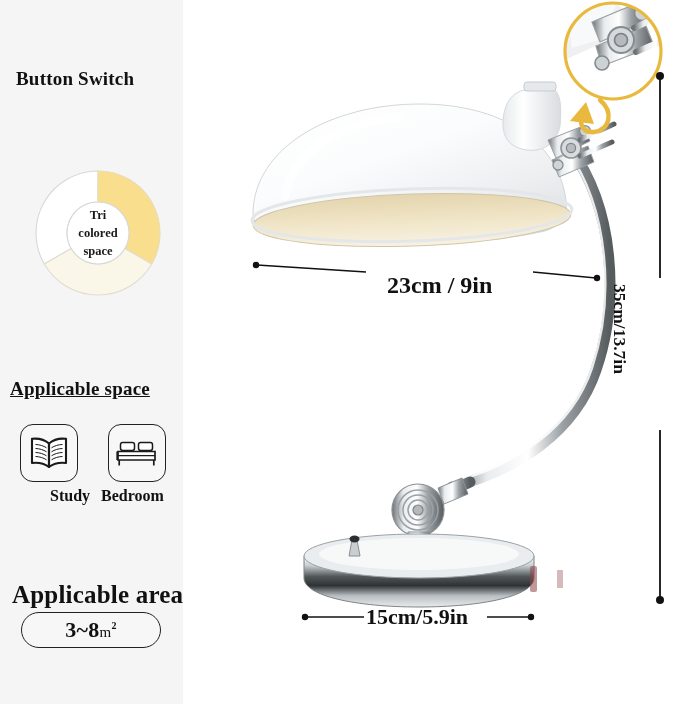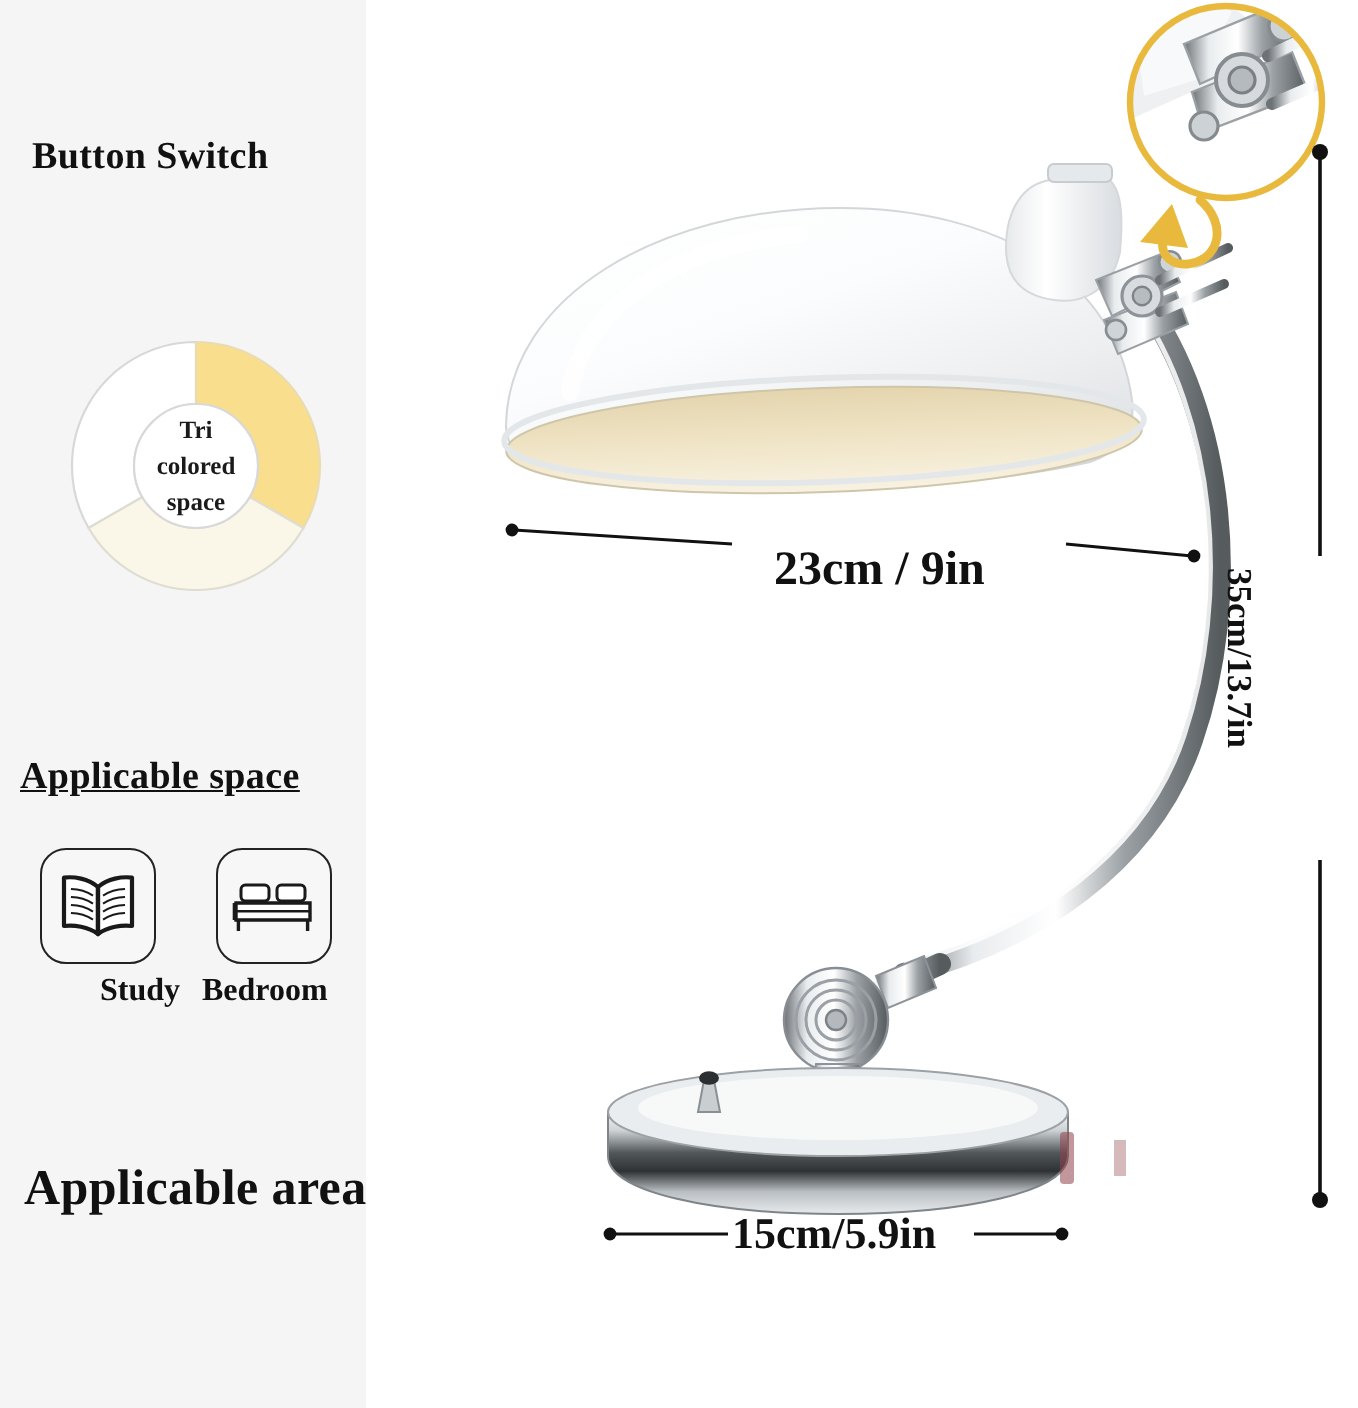--- a/index.html
+++ b/index.html
@@ -144,20 +144,25 @@
         <line x1="37.8" y1="22" x2="37.8" y2="27.5" stroke="#1a1a1a" stroke-width="1.7"></line>
         <line x1="1.2" y1="13.5" x2="1.2" y2="22" stroke="#1a1a1a" stroke-width="1.7"></line>
       </svg>
     </div>
     <div class="icon-caption" id="caption-study">Study</div>
     <div class="icon-caption" id="caption-bedroom">Bedroom</div>
   </div>
 
   <div class="panel-heading" id="heading-applicable-area">Applicable area</div>
 
+  <div class="area-pill">
+    <span class="area-text">
+      <span>3~8</span><span class="unit">m</span><span class="sup">2</span>
+    </span>
+  </div>
 
   <div class="stage"></div>
 
   <svg class="overlay" viewBox="0 0 679 704">
     <defs>
       <linearGradient id="chromeGrad" x1="0" y1="0" x2="1" y2="0">
         <stop offset="0%" stop-color="#6d7276"></stop>
         <stop offset="22%" stop-color="#e9ecee"></stop>
         <stop offset="48%" stop-color="#ffffff"></stop>
         <stop offset="70%" stop-color="#9aa0a4"></stop>

